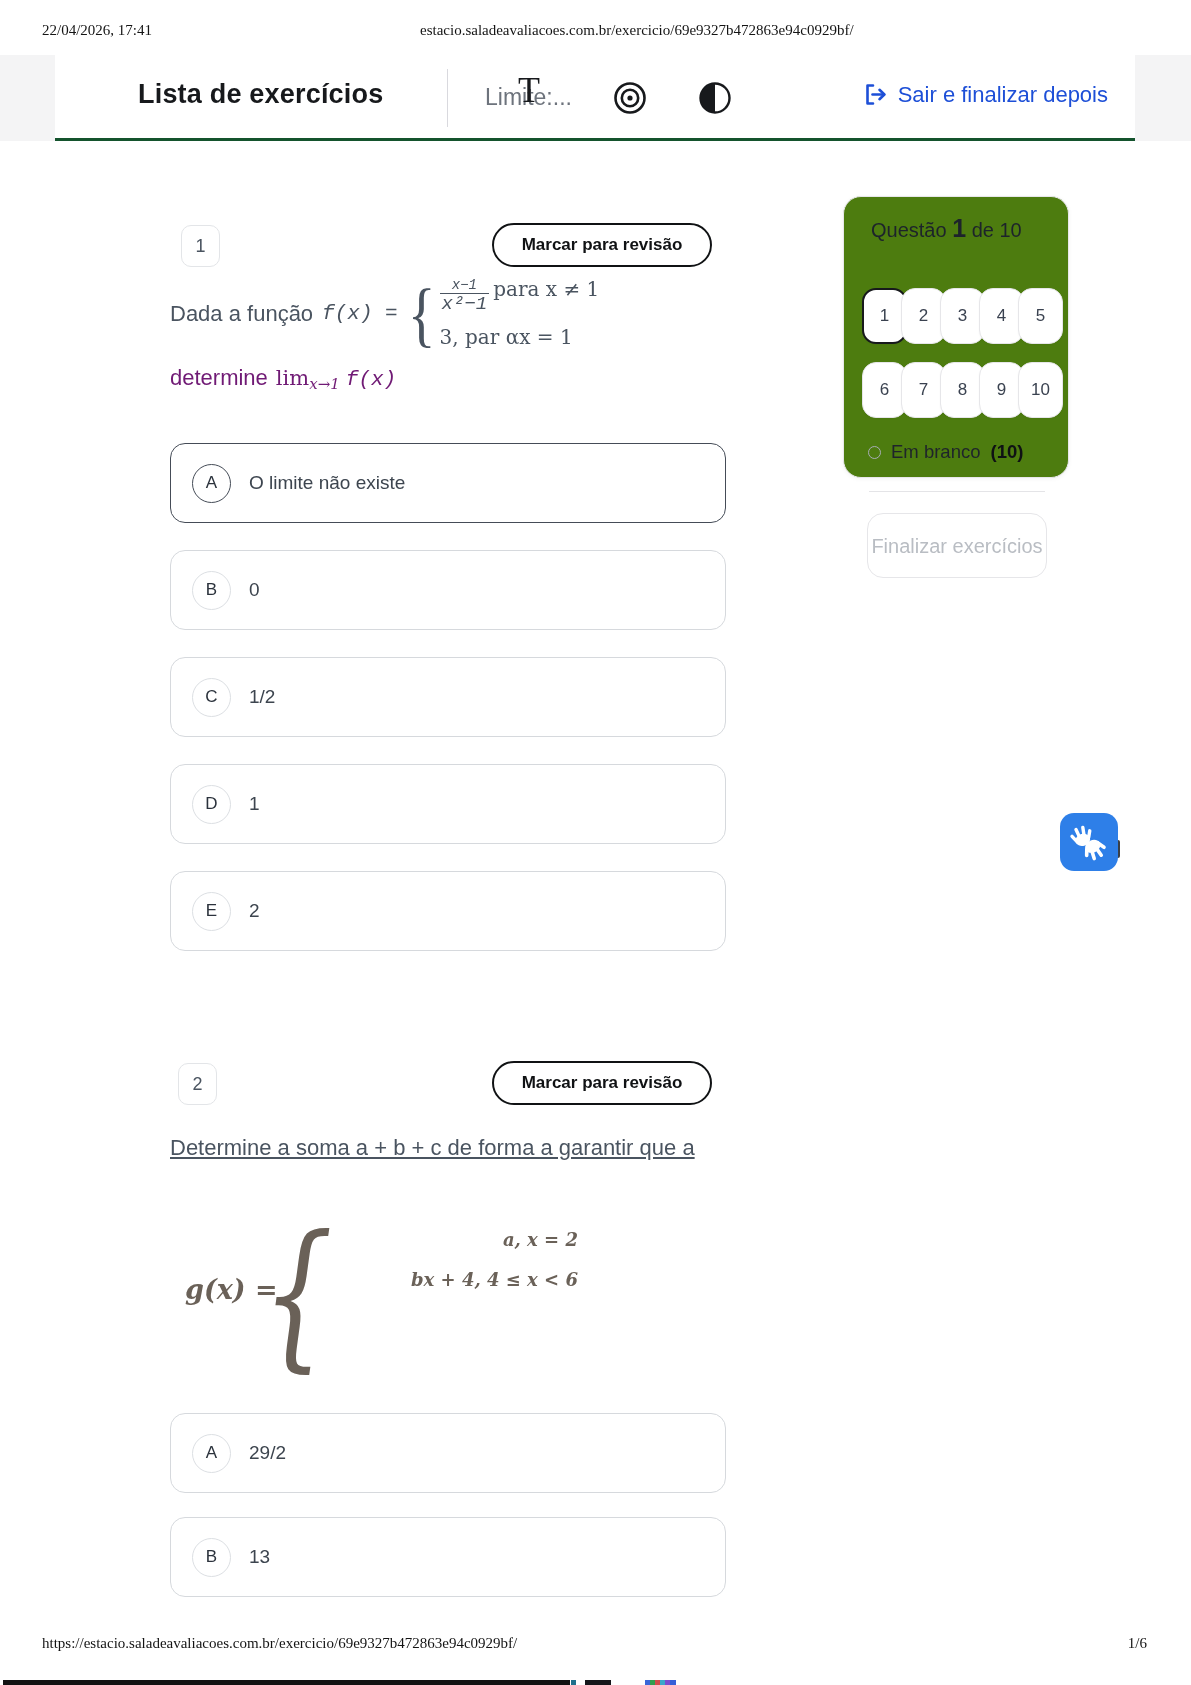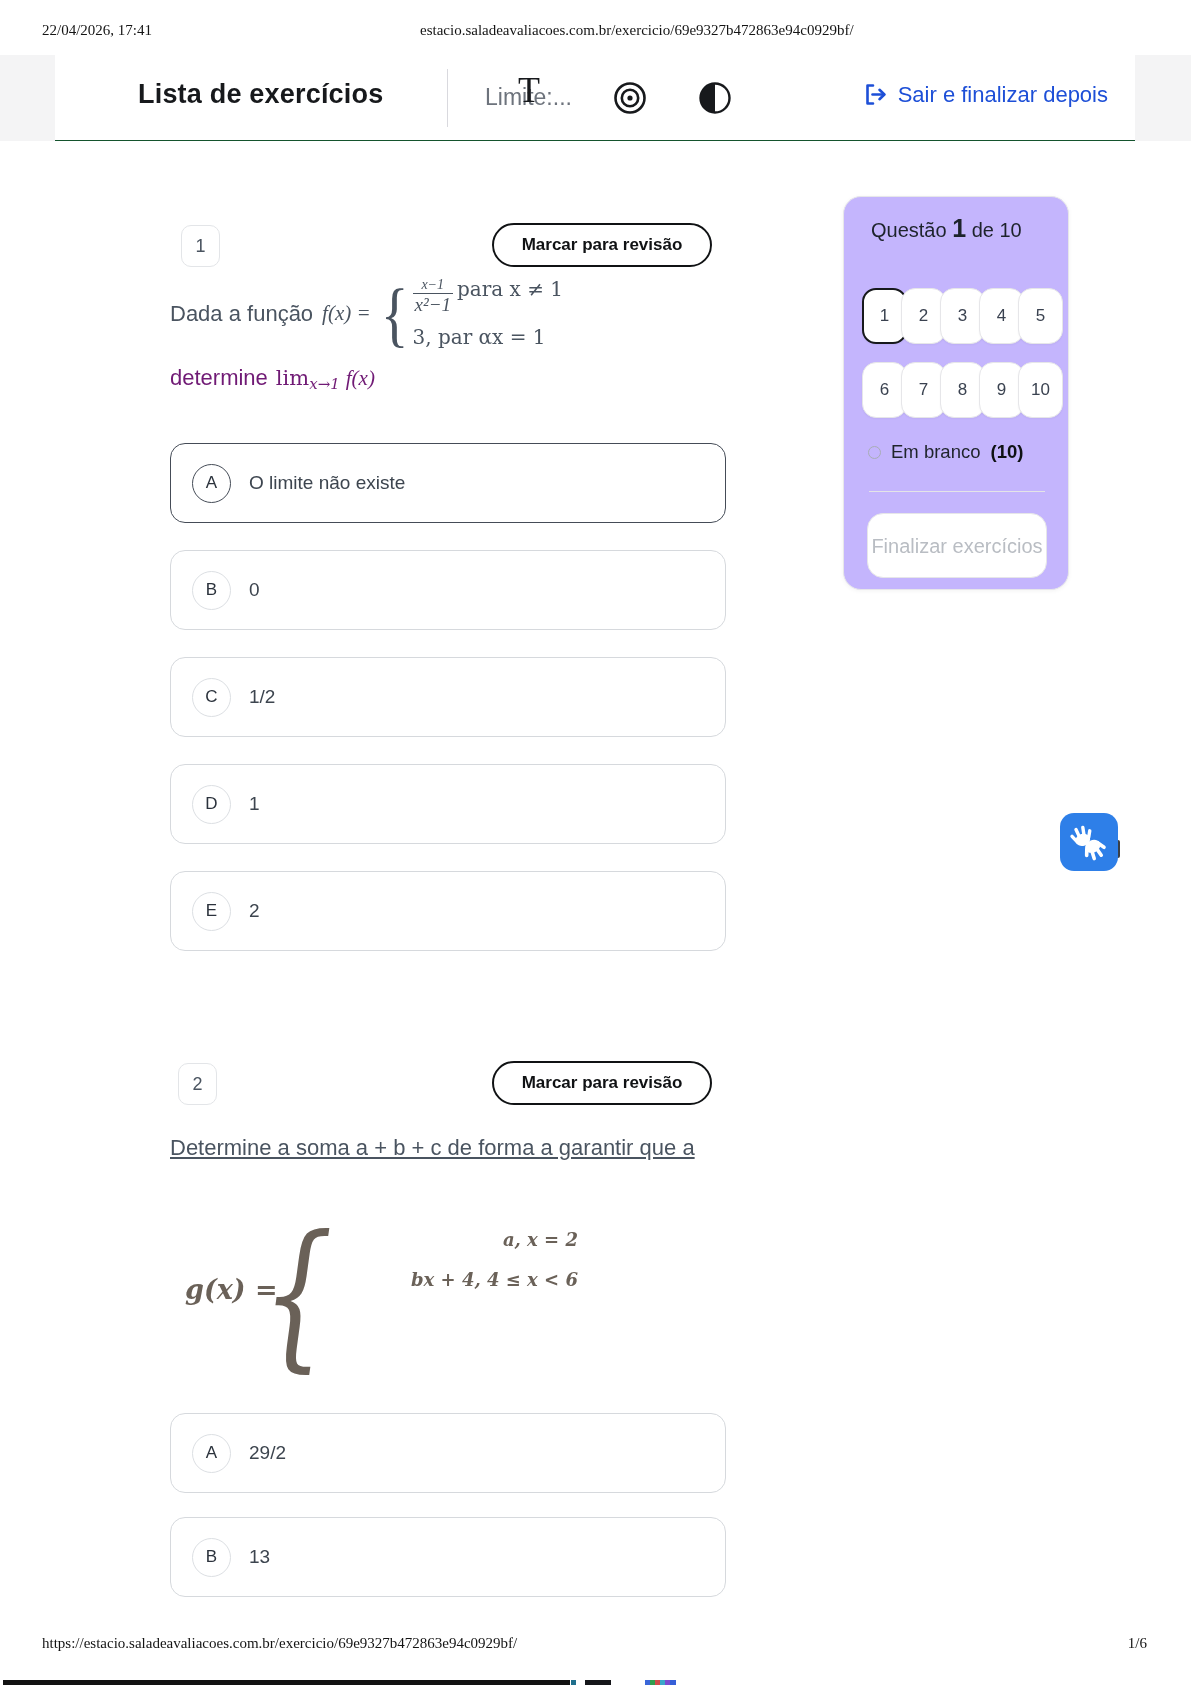--- a/index.html
+++ b/index.html
@@ -10,21 +10,21 @@
   .print-header-date, .print-header-url, .print-footer-url, .print-footer-page {
     position:absolute; font-family:"Liberation Serif", serif; font-size:15px; color:#141414;
   }
   .print-header-date { left:42px; top:22px; }
   .print-header-url  { left:420px; top:22px; }
   .print-footer-url  { left:42px; top:1635px; }
   .print-footer-page { right:44px; top:1635px; }
 
   
   .band { position:absolute; left:0; top:55px; width:1191px; height:86px; background:#f4f4f5; }
-  .band-inner { position:absolute; left:55px; top:0; width:1080px; height:86px; background:#ffffff; border-bottom:1px solid #14532d; }
+  .band-inner { position:absolute; left:55px; top:0; width:1080px; height:86px; background:#ffffff; border-bottom:3px solid #14532d; }
   .app-title { position:absolute; left:83px; top:24px; font-size:27px; font-weight:700; color:#17191c; letter-spacing:.2px; }
   .hdr-divider { position:absolute; left:392px; top:14px; width:1px; height:58px; background:#d9d9de; }
   .limit-label { position:absolute; left:430px; top:29px; font-size:23px; color:#6d737c; }
   .ticon { position:absolute; left:463px; top:14px; font-family:"Liberation Serif", serif; font-size:36px; color:#17191c; }
   .icon-target { position:absolute; left:558px; top:26px; }
   .icon-contrast { position:absolute; left:643px; top:26px; }
   .exit-link { position:absolute; right:27px; top:26px; display:flex; align-items:center; gap:10px; color:#1d4fd7; }
   .exit-link .exit-text { font-size:22px; font-weight:500; }
 
   
@@ -36,37 +36,37 @@
             border:1px solid #d6d9dd; border-radius:15px; display:flex; align-items:center; }
   .option.selected { border:1.5px solid #454c57; }
   .opt-circle { width:39px; height:39px; border-radius:50%; border:1px solid #dcdfe3; margin-left:21px;
                 display:flex; align-items:center; justify-content:center; font-size:17px; color:#2b323c; flex:0 0 auto; background:#fff; }
   .option.selected .opt-circle { border:1.3px solid #454c57; }
   .opt-text { margin-left:18px; font-size:19px; color:#3d454f; }
 
   
   .q1-prompt { position:absolute; left:170px; top:278px; width:600px; color:#4a5460; font-size:22px; }
   .q1-line1 { display:flex; align-items:center; }
-  .mser { font-family:Liberation Serif, serif; font-style:italic; font-size:21px; }
+  .mser { font-family:Liberation Mono, monospace; font-style:italic; font-size:21px; }
   .mser-up { font-family:"DejaVu Serif", serif; font-style:normal; font-size:20px; }
   .q1-brace { font-family:"Liberation Serif", serif; font-style:normal; font-size:58px; font-weight:400;
               transform:scaleY(1.25); display:inline-block; line-height:1; margin:0 4px 0 10px; color:#4a5460; }
   .q1-cases { display:flex; flex-direction:column; justify-content:center; line-height:1.15; }
   .case-row1 { display:flex; align-items:center; }
   .frac { display:inline-flex; flex-direction:column; align-items:center; line-height:1; }
   .frac .num { font-size:14px; padding:0 2px 1px 2px; }
   .frac .den { font-size:19px; border-top:1.6px solid #4a5460; padding:1px 2px 0 2px; }
   .case-cond { margin-left:4px; position:relative; top:-7px; }
   .case-row2 { margin-top:12px; }
   .q1-determine { position:absolute; left:170px; top:365px; display:flex; align-items:baseline; color:#701a75; font-size:22px; }
   .limword { font-family:"DejaVu Serif", serif; font-style:normal; font-size:21px; margin-left:8px; }
   .limsub { font-family:"DejaVu Serif", serif; font-style:italic; font-size:15px; position:relative; top:4px; }
 
   
-  .sidebar { position:absolute; left:843px; top:196px; width:226px; height:394px; background:#c4b5fd;
+  .sidebar { position:absolute; left:843px; top:196px; width:226px; height:282px; background:#4d7c0f;
              border:1px solid #e7e7ea; border-radius:18px; box-shadow:0 1px 4px rgba(0,0,0,.05); }
   .sb-title { position:absolute; left:27px; top:17px; font-size:20px; color:#1d232b; }
   .sb-title .qnum { font-size:25px; font-weight:700; }
   .num-btn { position:absolute; width:45px; height:56px; background:#fff; border:1px solid #e6e6e9; border-radius:14px;
              display:flex; align-items:center; justify-content:center; font-size:17px; color:#3a4250;
              box-shadow:0 1px 2px rgba(0,0,0,.04); }
   .num-btn.active { border:2.5px solid #17191c; }
   .blank-row { position:absolute; left:24px; top:244px; display:flex; align-items:center; gap:10px; }
   .blank-circle { width:13px; height:13px; border-radius:50%; border:1.6px solid #a8adb5; }
   .blank-text { font-size:18.5px; color:#1f242b; }

